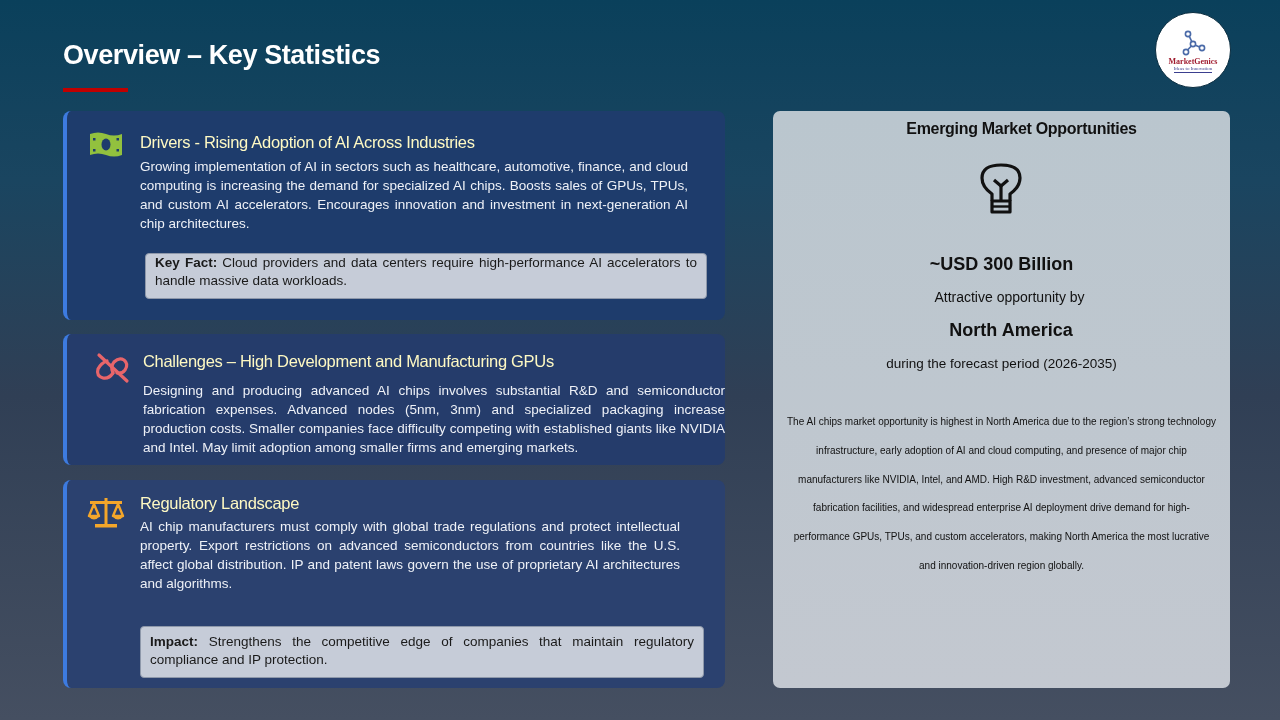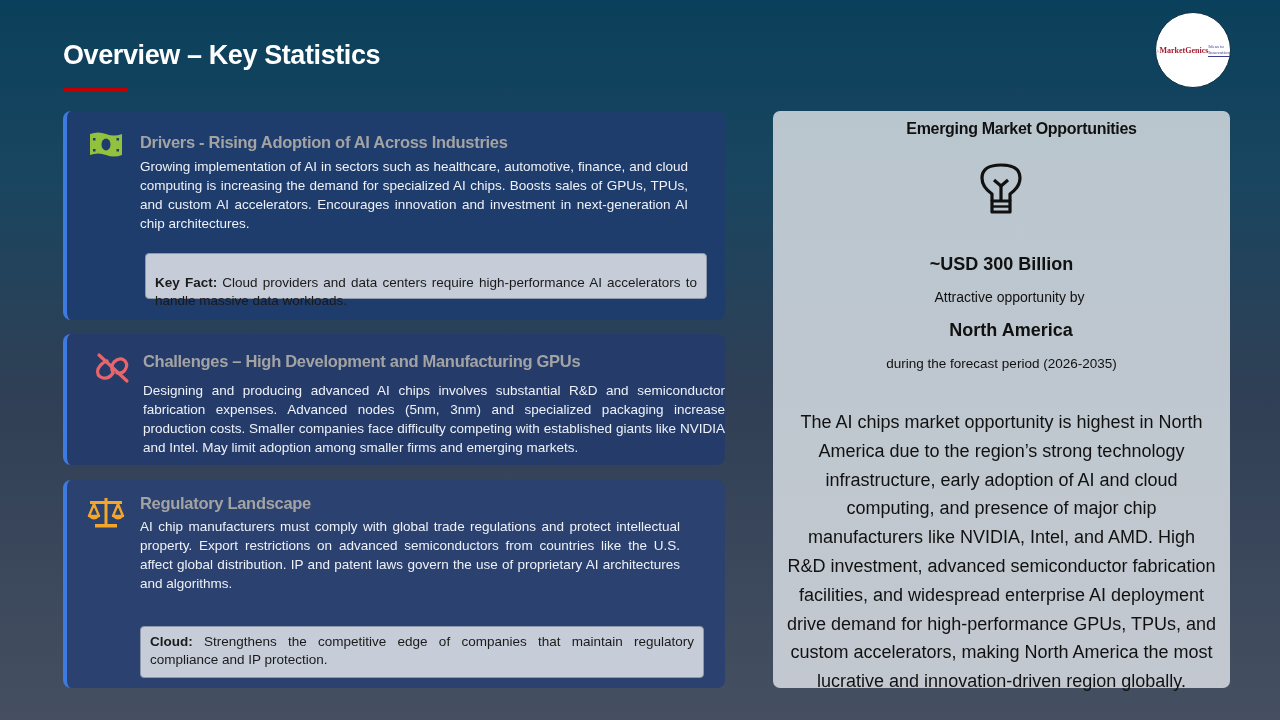--- a/index.html
+++ b/index.html
@@ -29,21 +29,21 @@
     }
     .logo {
       position: absolute;
       left: 1155px;
       top: 12px;
       width: 76px;
       height: 76px;
       border-radius: 50%;
       background: #ffffff;
       display: flex;
-      flex-direction: row;
+      flex-direction: column;
       align-items: center;
       justify-content: center;
       border: 1px solid #0a2d40;
     }
     .logo svg { width: 26px; height: 26px; margin-top: 2px; }
     .logo-name {
       font-family: "Liberation Serif", serif;
       font-size: 8px;
       font-weight: bold;
       color: #a01c2f;
@@ -71,40 +71,40 @@
     .card.c3 { top: 480px; height: 208px; background: #2b416f; }
 
     .card-icon {
       position: absolute;
       width: 36px;
       height: 32px;
     }
     .card-title {
       position: absolute;
       font-size: 16.5px;
-      font-weight: bold;
-      color: #a3a3a3;
+      font-weight: normal;
+      color: #fef9c3;
       letter-spacing: -0.3px;
     }
     .card-body {
       position: absolute;
       font-size: 13.5px;
       line-height: 19px;
       color: #eef1f7;
       text-align: justify;
     }
     .fact-box {
       position: absolute;
       background: #c6ccd8;
       border: 1px solid #8e98aa;
       border-radius: 4px;
       color: #1a1a1a;
       font-size: 13.5px;
       line-height: 18px;
-      padding: 20px 9px;
+      padding: 0 9px;
       text-align: justify;
     }
     .fact-box b { font-weight: bold; }
 
     .opp-panel {
       position: absolute;
       left: 773px;
       top: 111px;
       width: 457px;
       height: 577px;
@@ -154,21 +154,21 @@
     .opp-period {
       position: absolute;
       left: 0; right: 0;
       top: 245px;
       font-size: 13.5px;
     }
     .opp-desc {
       position: absolute;
       left: 14px; right: 14px;
       top: 297px;
-      font-size: 18px;
+      font-size: 10px;
       line-height: 28.8px;
     }
   </style>
 </head>
 <body>
 
 <div class="page-title">Overview – Key Statistics</div>
 <div class="title-underline"></div>
 
 <div class="logo">
@@ -223,21 +223,21 @@
       <rect x="9" y="29" width="22" height="3.5" stroke="none"></rect>
       <path d="M8 9 L3 21 L13 21 Z" fill="none" stroke-width="2.4" stroke-linejoin="round"></path>
       <path d="M32 9 L27 21 L37 21 Z" fill="none" stroke-width="2.4" stroke-linejoin="round"></path>
       <path d="M2 21 Q8 28 14 21 Z" stroke="none"></path>
       <path d="M26 21 Q32 28 38 21 Z" stroke="none"></path>
     </g>
   </svg>
   <div class="card-title" style="left:73px; top:14px;">Regulatory Landscape</div>
   <div class="card-body" style="left:73px; top:37px; width:540px;">AI chip manufacturers must comply with global trade regulations and protect intellectual property. Export restrictions on advanced semiconductors from countries like the U.S. affect global distribution. IP and patent laws govern the use of proprietary AI architectures and algorithms.</div>
   <div class="fact-box" style="left:73px; top:146px; width:564px; height:52px; padding-top:6px;">
-    <b>Cloud:</b><span> Strengthens the competitive edge of companies that maintain regulatory compliance and IP protection.</span>
+    <b>Impact:</b><span> Strengthens the competitive edge of companies that maintain regulatory compliance and IP protection.</span>
   </div>
 </div>
 
 <div class="opp-panel">
   <div class="opp-title">Emerging Market Opportunities</div>
   <svg class="bulb" viewBox="0 0 46 56">
     <g fill="none" stroke="#111" stroke-width="3.2" stroke-linejoin="round">
       <path d="M14 40 L14 33 Q4 26 4 17 Q4 4 23 4 Q42 4 42 17 Q42 26 32 33 L32 40"></path>
       <rect x="14" y="40" width="18" height="11"></rect>
       <line x1="14" y1="45.5" x2="32" y2="45.5" stroke-width="2.4"></line>

